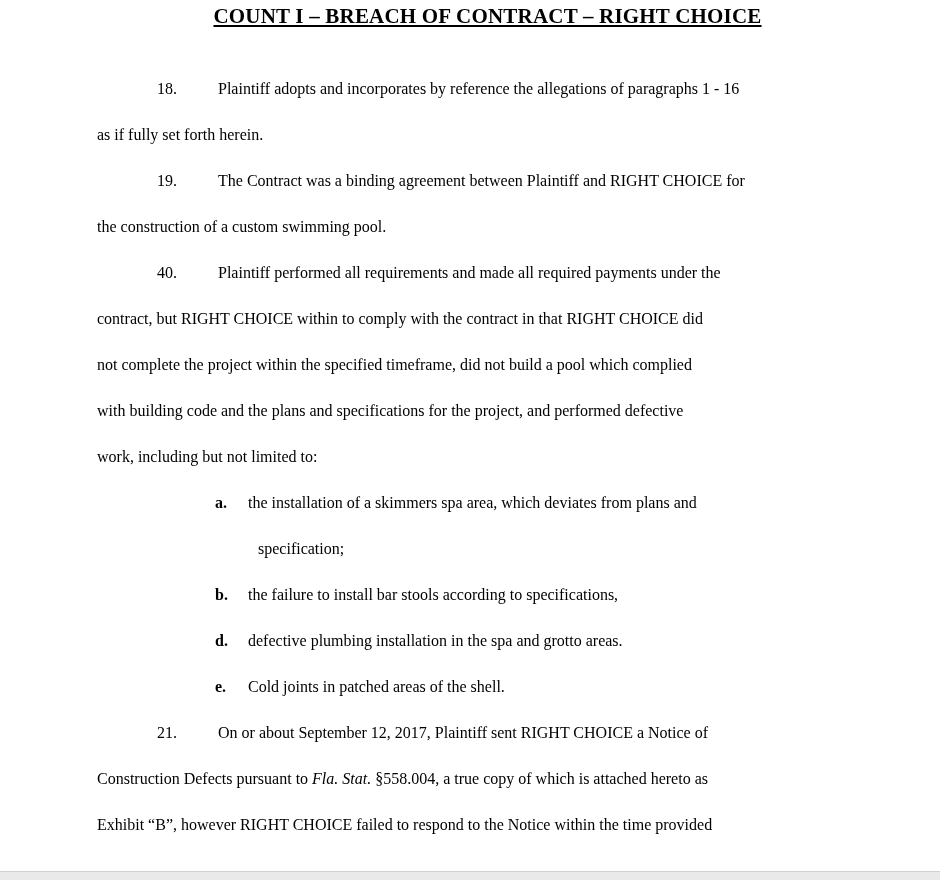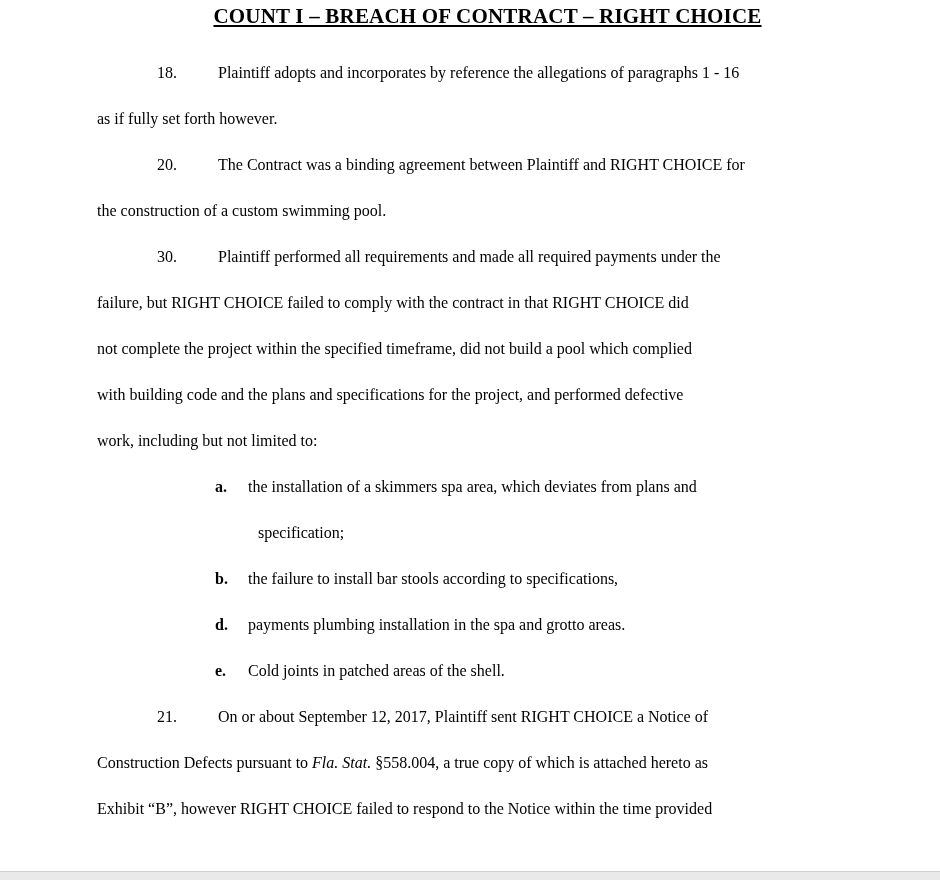--- a/index.html
+++ b/index.html
@@ -16,21 +16,21 @@
     color: #000000;
   }
   .doc {
     position: absolute;
     top: 0;
     left: 0;
     width: 940px;
   }
   .heading {
     margin-top: 2px;
-    margin-bottom: 20px;
+    margin-bottom: 36px;
     padding-left: 97px;
     padding-right: 62px;
     text-align: center;
     font-size: 21px;
     font-weight: bold;
     line-height: 28px;
     text-decoration: underline;
     letter-spacing: 0.2px;
     white-space: nowrap;
   }
@@ -68,32 +68,32 @@
     border-top: 1px solid #d0d0d0;
   }
 </style>
 </head>
 <body>
 
 <div class="doc">
   <div class="heading">COUNT I – BREACH OF CONTRACT – RIGHT CHOICE</div>
   <div>
       <div class="line"><span class="pnum">18.</span><span>Plaintiff adopts and incorporates by reference the allegations of paragraphs 1 - 16</span></div>
-      <div class="line"><span>as if fully set forth however.</span></div>
-      <div class="line"><span class="pnum">20.</span><span>The Contract was a binding agreement between Plaintiff and RIGHT CHOICE for</span></div>
+      <div class="line"><span>as if fully set forth herein.</span></div>
+      <div class="line"><span class="pnum">19.</span><span>The Contract was a binding agreement between Plaintiff and RIGHT CHOICE for</span></div>
       <div class="line"><span>the construction of a custom swimming pool.</span></div>
-      <div class="line"><span class="pnum">30.</span><span>Plaintiff performed all requirements and made all required payments under the</span></div>
-      <div class="line"><span>failure, but RIGHT CHOICE failed to comply with the contract in that RIGHT CHOICE did</span></div>
+      <div class="line"><span class="pnum">40.</span><span>Plaintiff performed all requirements and made all required payments under the</span></div>
+      <div class="line"><span>contract, but RIGHT CHOICE within to comply with the contract in that RIGHT CHOICE did</span></div>
       <div class="line"><span>not complete the project within the specified timeframe, did not build a pool which complied</span></div>
       <div class="line"><span>with building code and the plans and specifications for the project, and performed defective</span></div>
       <div class="line"><span>work, including but not limited to:</span></div>
       <div class="line"><span class="imark">a.</span><span>the installation of a skimmers spa area, which deviates from plans and</span></div>
       <div class="line item-cont"><span>specification;</span></div>
       <div class="line"><span class="imark">b.</span><span>the failure to install bar stools according to specifications,</span></div>
-      <div class="line"><span class="imark">d.</span><span>payments plumbing installation in the spa and grotto areas.</span></div>
+      <div class="line"><span class="imark">d.</span><span>defective plumbing installation in the spa and grotto areas.</span></div>
       <div class="line"><span class="imark">e.</span><span>Cold joints in patched areas of the shell.</span></div>
       <div class="line"><span class="pnum">21.</span><span>On or about September 12, 2017, Plaintiff sent RIGHT CHOICE a Notice of</span></div>
       <div class="line"><span>Construction Defects pursuant to </span><em>Fla. Stat.</em><span> §558.004, a true copy of which is attached hereto as</span></div>
       <div class="line"><span>Exhibit “B”, however RIGHT CHOICE failed to respond to the Notice within the time provided</span></div>
     </div>
 </div>
 
 <div class="bottom-bar"></div>
 
 </body></html>

